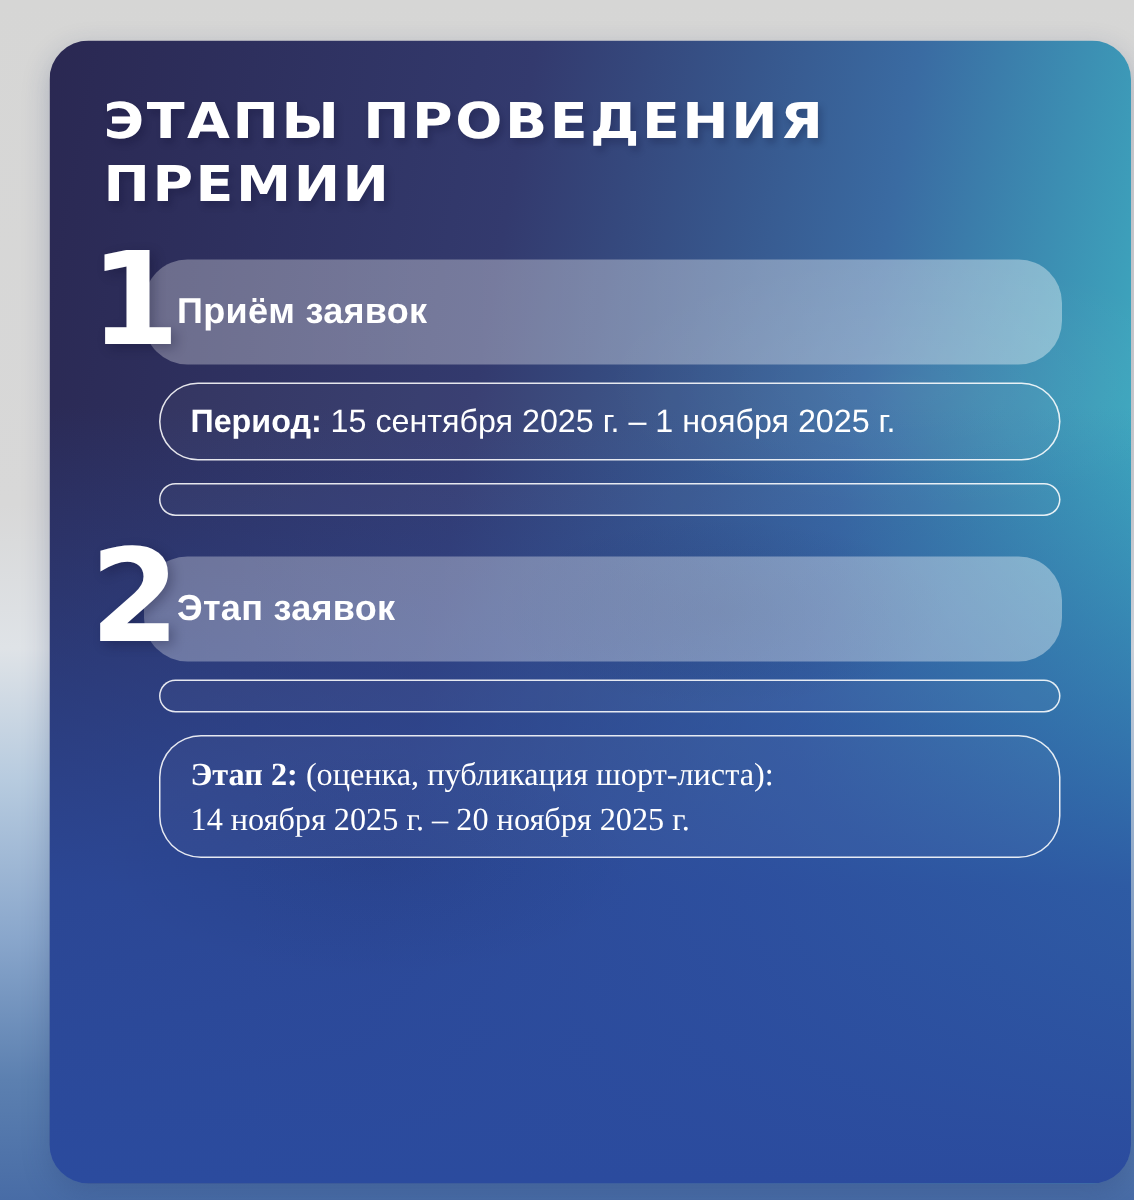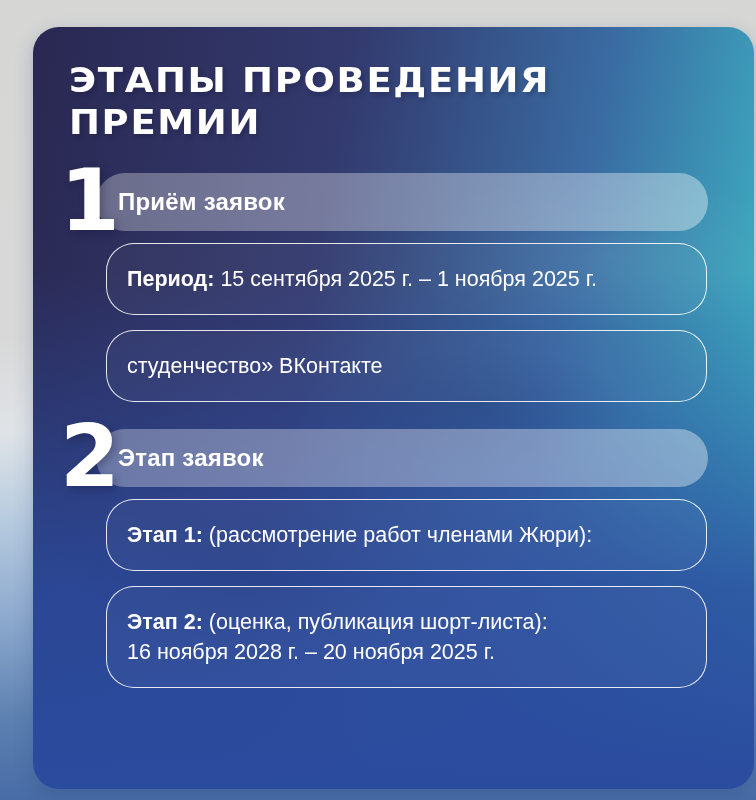--- a/index.html
+++ b/index.html
@@ -68,21 +68,21 @@
     color: #ffffff;
     font-family: "DejaVu Sans", sans-serif;
     font-weight: 700;
     font-size: 86px;
     line-height: 72px;
     text-shadow: 3px 3px 8px rgba(10,10,40,0.28);
   }
 
   .stage-pill {
     position: relative;
-    height: 58px;
+    height: 70px;
     border-radius: 29px;
     background: linear-gradient(90deg, rgba(255,255,255,0.30) 0%, rgba(255,255,255,0.38) 100%);
     display: flex;
     align-items: center;
     padding-left: 22px;
     box-sizing: border-box;
   }
   .stage-pill .stage-label {
     color: #ffffff;
     font-size: 24px;
@@ -90,21 +90,21 @@
     letter-spacing: 0.2px;
   }
 
   .info-box {
     margin: 12px 0 0 10px;
     width: 601px;
     box-sizing: border-box;
     border: 1.5px solid rgba(255,255,255,0.88);
     border-radius: 28px;
     background: rgba(255,255,255,0.035);
-    padding: 20px 20px;
+    padding: 10px 20px;
     color: #ffffff;
     font-size: 21.5px;
     line-height: 30px;
   }
   .info-box + .info-box { margin-top: 15px; }
   .info-box .line { margin: 0; }
   .info-box strong { font-weight: 700; }
 </style>
 </head>
 <body>
@@ -123,34 +123,32 @@
         <div class="stage-pill">
           <span class="stage-label">Приём заявок</span>
         </div>
       </div>
 
       <div class="info-box" style="margin-left:73px;">
         <p class="line"><strong>Период:</strong><span> 15 сентября 2025 г. – 1 ноября 2025 г.</span></p>
       </div>
 
       <div class="info-box" style="margin-left:73px;">
-        <p class="line">студенчество» ВКонтакте</p>
       </div>
 
       <div class="stage second">
         <div class="stage-number">2</div>
         <div class="stage-pill">
           <span class="stage-label">Этап заявок</span>
         </div>
       </div>
 
       <div class="info-box" style="margin-left:73px;">
-        <p class="line"><strong>Этап 1:</strong><span> (рассмотрение работ членами Жюри):</span></p>
       </div>
 
-      <div class="info-box" style="margin-left:73px;">
+      <div class="info-box" style="margin-left:73px;font-family:Liberation Serif, serif;">
         <p class="line"><strong>Этап 2:</strong><span> (оценка, публикация шорт-листа):</span></p>
-        <p class="line">16 ноября 2028 г. – 20 ноября 2025 г.</p>
+        <p class="line">14 ноября 2025 г. – 20 ноября 2025 г.</p>
       </div>
 
     </div>
   </div>
 </div>
 
 </body></html>

